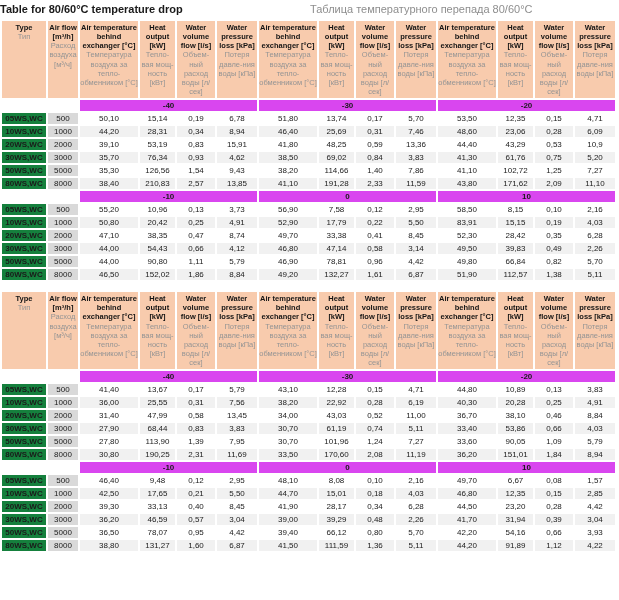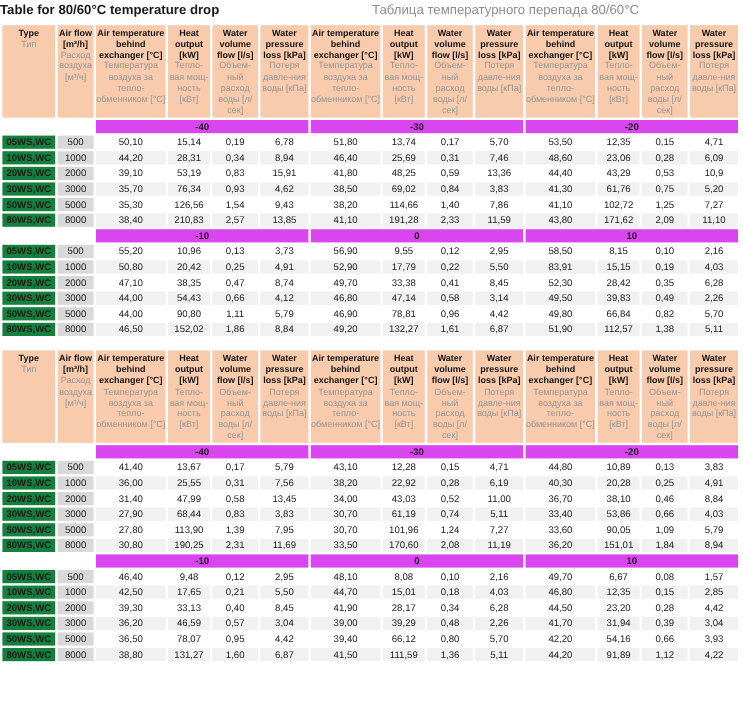--- a/index.html
+++ b/index.html
@@ -227,21 +227,21 @@
             <td class="glabel" colspan="4">10</td>
           </tr>
           <tr>
             <td class="type">05WS,WC</td>
             <td class="flow">500</td>
             <td class="val">55,20</td>
             <td class="val">10,96</td>
             <td class="val">0,13</td>
             <td class="val">3,73</td>
             <td class="val">56,90</td>
-            <td class="val">9,55</td>
+            <td class="val">7,58</td>
             <td class="val">0,12</td>
             <td class="val">2,95</td>
             <td class="val">58,50</td>
             <td class="val">8,15</td>
             <td class="val">0,10</td>
             <td class="val">2,16</td>
           </tr>
           <tr class="stripe">
             <td class="type">10WS,WC</td>
             <td class="flow">1000</td>

